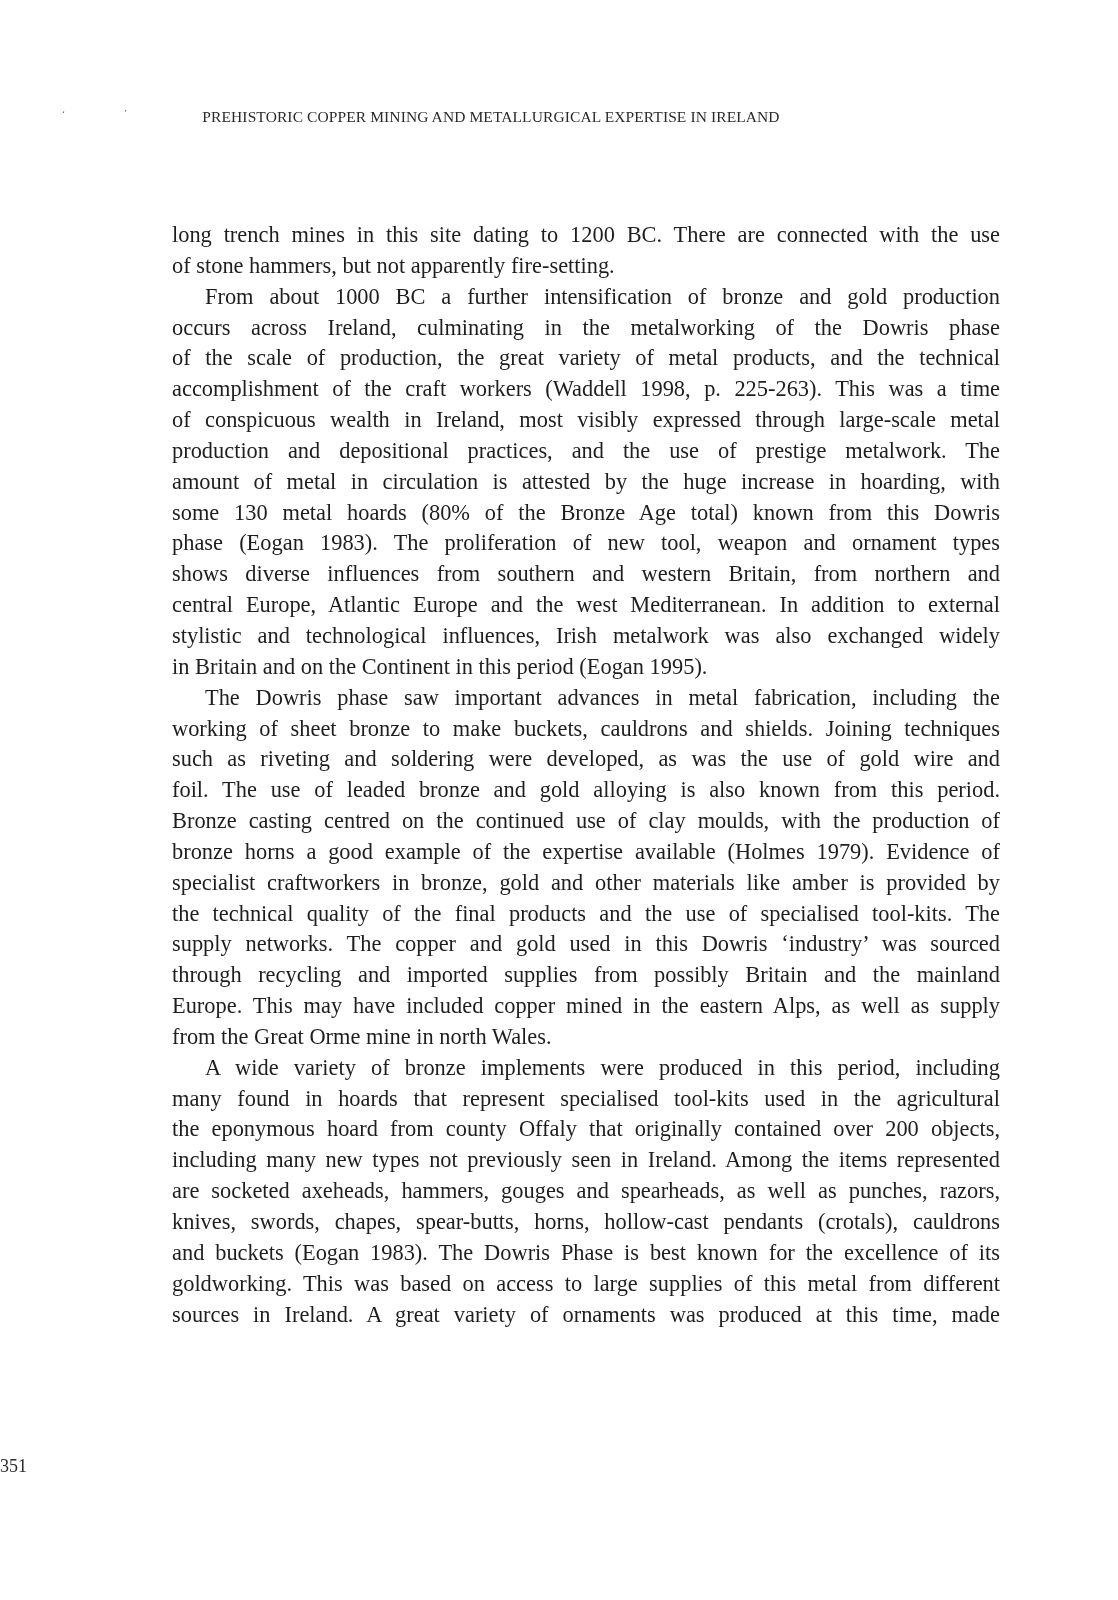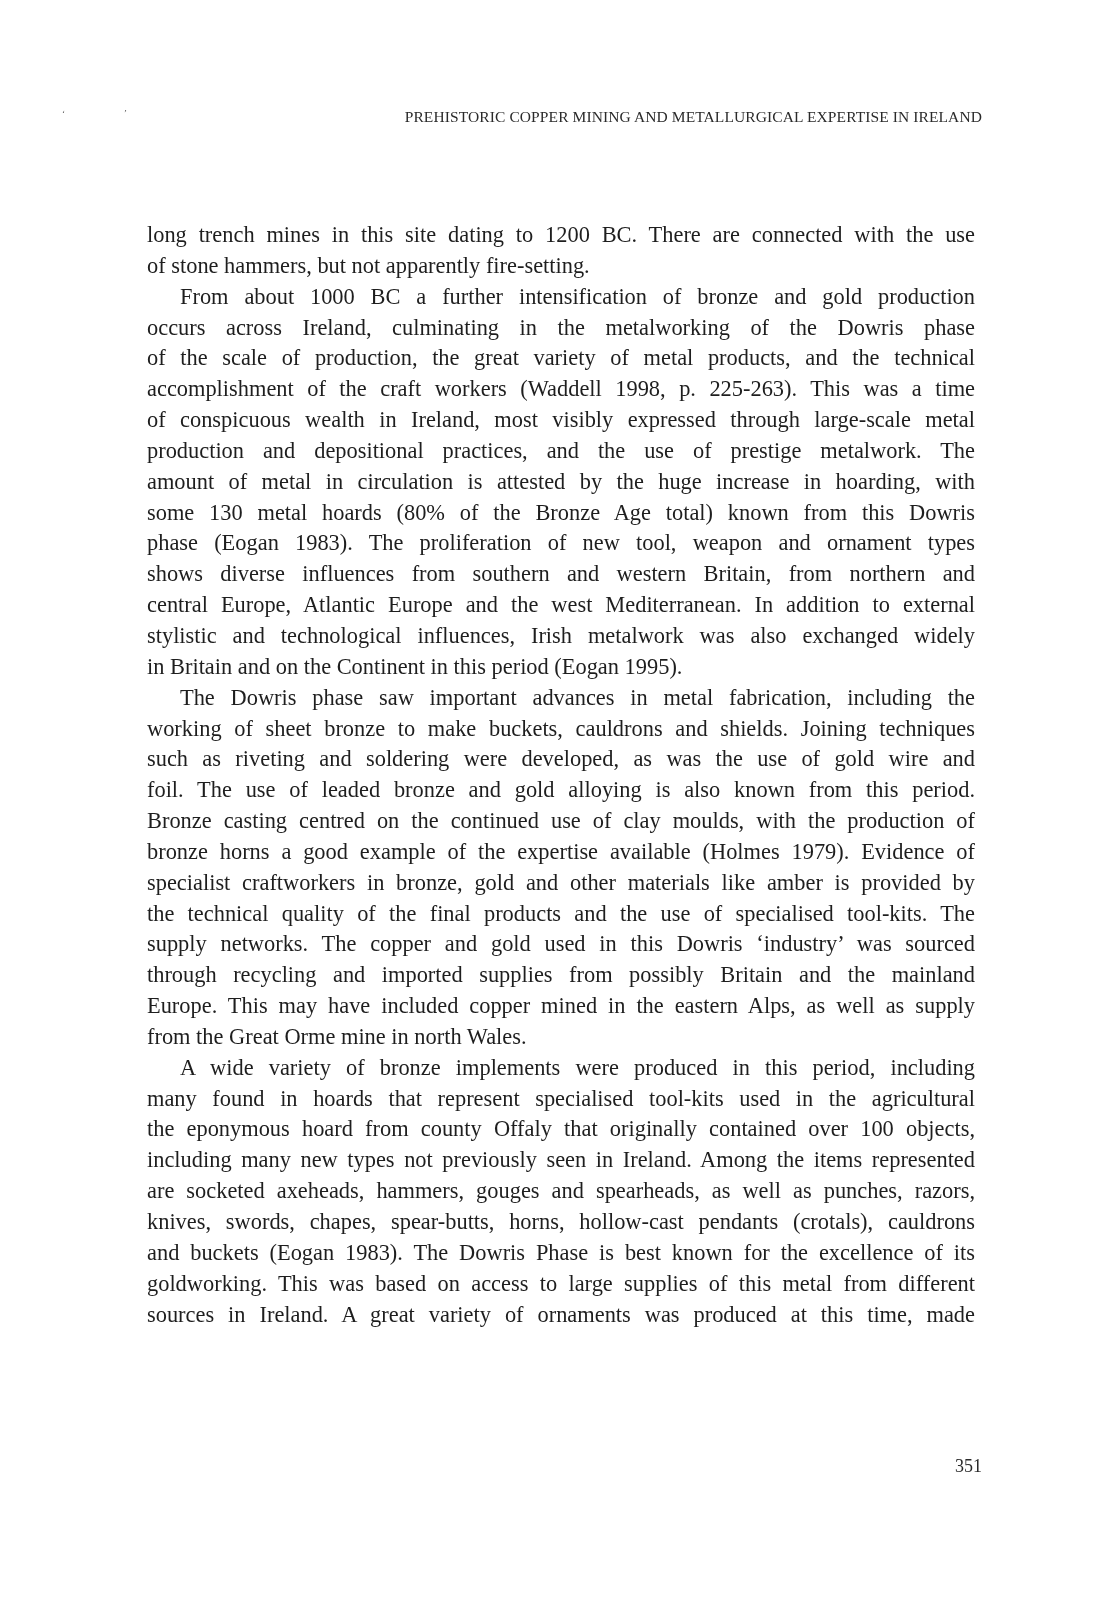--- a/index.html
+++ b/index.html
@@ -1,27 +1,27 @@
 <!DOCTYPE html>
 <html><head>
 <meta charset="utf-8">
 <style>
   html, body { margin: 0; padding: 0; background: #ffffff; }
   body { width: 1118px; height: 1600px; position: relative; overflow: hidden;
          font-family: "Liberation Serif", "DejaVu Serif", serif; color: #1e1e1e; }
   .marks { position: absolute; top: 108px; left: 62px; font-size: 9px; color: #555; }
   .marks span { position: absolute; }
-  .running-head { position: absolute; top: 108px; left: 0; width: 982px; text-align: right;
+  .running-head { position: absolute; top: 108px; left: 0; width: 982px; text-align: center;
                   font-size: 15.5px; letter-spacing: 0.1px; color: #2a2a2a; }
-  .body-text { position: absolute; left: 147px; top: 220px; width: 828px;
+  .body-text { position: absolute; left: 172px; top: 220px; width: 828px;
                font-size: 22.4px; line-height: 30.85px; }
   .line { display: block; white-space: nowrap; text-align: justify; text-align-last: justify; height: 30.85px; }
   .line.last { text-align-last: left; }
   .line.indent { padding-left: 33px; }
-  .page-number { position: absolute; top: 1456px; left: 0; width: 982px; text-align: right;
+  .page-number { position: absolute; top: 1456px; left: 0; width: 982px; text-align: left;
                  font-size: 18px; color: #2a2a2a; }
 </style>
 </head>
 <body>
 
 <div class="marks">
   <span style="left:0;">‘</span>
   <span style="left:62px;">’</span>
 </div>
 
@@ -57,21 +57,21 @@
       <span class="line">specialist craftworkers in bronze, gold and other materials like amber is provided by</span>
       <span class="line">the technical quality of the final products and the use of specialised tool-kits. The</span>
       <span class="line">supply networks. The copper and gold used in this Dowris ‘industry’ was sourced</span>
       <span class="line">through recycling and imported supplies from possibly Britain and the mainland</span>
       <span class="line">Europe. This may have included copper mined in the eastern Alps, as well as supply</span>
       <span class="line last">from the Great Orme mine in north Wales.</span>
     </div>
     <div>
       <span class="line indent">A wide variety of bronze implements were produced in this period, including</span>
       <span class="line">many found in hoards that represent specialised tool-kits used in the agricultural</span>
-      <span class="line">the eponymous hoard from county Offaly that originally contained over 100 objects,</span>
+      <span class="line">the eponymous hoard from county Offaly that originally contained over 200 objects,</span>
       <span class="line">including many new types not previously seen in Ireland. Among the items represented</span>
       <span class="line">are socketed axeheads, hammers, gouges and spearheads, as well as punches, razors,</span>
       <span class="line">knives, swords, chapes, spear-butts, horns, hollow-cast pendants (crotals), cauldrons</span>
       <span class="line">and buckets (Eogan 1983). The Dowris Phase is best known for the excellence of its</span>
       <span class="line">goldworking. This was based on access to large supplies of this metal from different</span>
       <span class="line">sources in Ireland. A great variety of ornaments was produced at this time, made</span>
     </div>
   </div>
 
 <div class="page-number">351</div>

